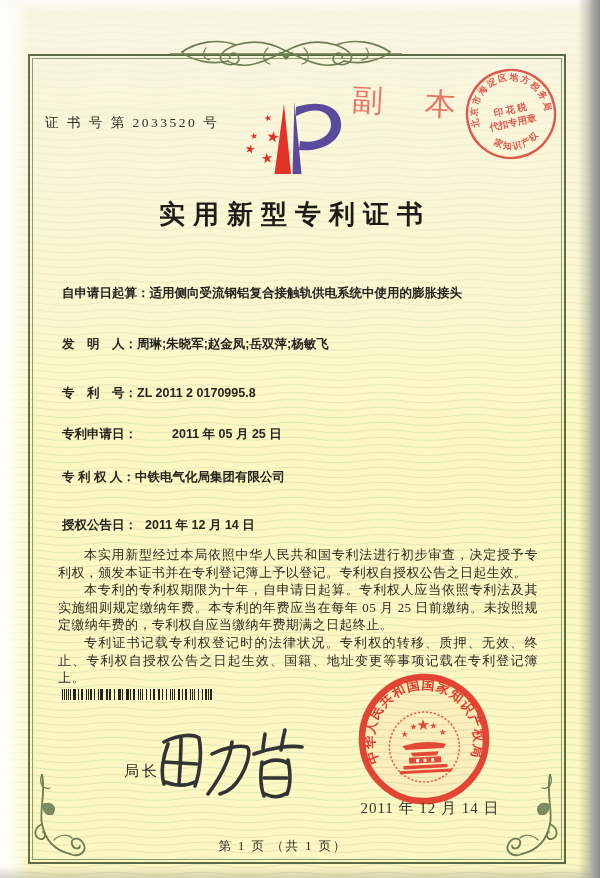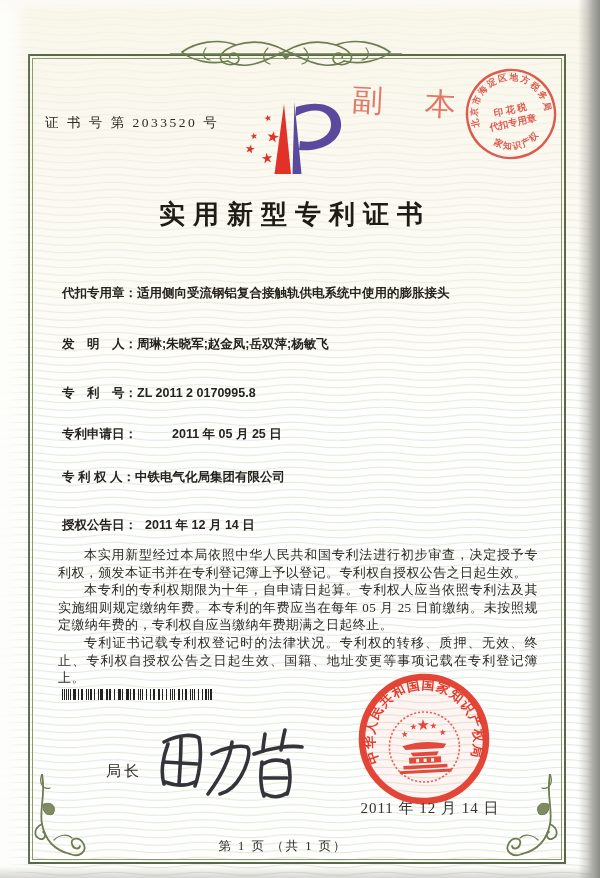--- a/index.html
+++ b/index.html
@@ -3,21 +3,21 @@
 <meta charset="utf-8">
 <style>
   html,body{margin:0;padding:0;}
   body{
     width:600px;height:878px;position:relative;overflow:hidden;
     background:#e7e6e2;
     font-family:"Liberation Serif","DejaVu Serif",serif;
   }
   .paper{
     position:absolute;left:0;top:0;width:592px;height:878px;
-    background:#ffffff;
+    background:#fef9c3;
   }
   .edge-right{
     position:absolute;left:578px;top:0;width:22px;height:878px;
     background:linear-gradient(90deg,rgba(150,148,140,0) 0%,rgba(140,138,130,.35) 40%,#a9a8a2 70%,#8b8b86 100%);
   }
   .edge-left{
     position:absolute;left:0;top:0;width:30px;height:878px;
     background:linear-gradient(90deg,#fdfdfa 0%,rgba(253,253,250,.85) 40%,rgba(253,253,250,0) 100%);
   }
   .edge-top{
@@ -79,21 +79,21 @@
   }
   .paragraphs p{margin:0;text-indent:2em;}
   .barcode{
     position:absolute;left:62px;top:689px;width:152px;height:11px;
     background-image:
       repeating-linear-gradient(90deg,#23231f 0 1.5px,transparent 1.5px 4px),
       repeating-linear-gradient(90deg,#23231f 0 1px,transparent 1px 6.5px),
       repeating-linear-gradient(90deg,transparent 0 2.5px,#23231f 2.5px 3.5px,transparent 3.5px 9px);
   }
   .signer-title{
-    position:absolute;left:106px;top:762px;
+    position:absolute;left:124px;top:762px;
     font-size:15px;letter-spacing:3px;color:#2c2822;
     font-family:"Liberation Sans","DejaVu Sans",sans-serif;
   }
   .signature{position:absolute;left:152px;top:726px;}
   .seal{position:absolute;left:349px;top:664px;}
   .seal-date{
     position:absolute;left:360px;top:799px;width:140px;text-align:center;
     font-size:15px;color:#35322c;letter-spacing:1px;white-space:pre;
   }
   .footer-page{
@@ -192,21 +192,21 @@
         <textPath href="#taxBot" startOffset="50%" text-anchor="middle">国家知识产权局</textPath>
       </text>
       <text x="0" y="-1" text-anchor="middle" font-size="9.5" font-weight="bold" fill="#d9453a">印 花 税</text>
       <text x="0" y="12" text-anchor="middle" font-size="9.5" font-weight="bold" fill="#d9453a">代扣专用章</text>
     </g>
   </svg>
 
   <div class="cert-title">实用新型专利证书</div>
 
   <div class="field-row row-name">
-    <span class="lbl">代扣专用章：</span>
+    <span class="lbl">自申请日起算：</span>
     <span class="val">适用侧向受流钢铝复合接触轨供电系统中使用的膨胀接头</span>
   </div>
   <div class="field-row row-inventor">
     <span class="lbl">发　明　人：</span>
     <span class="val">周琳;朱晓军;赵金凤;岳双萍;杨敏飞</span>
   </div>
   <div class="field-row row-patno">
     <span class="lbl">专　利　号：</span>
     <span class="val">ZL 2011 2 0170995.8</span>
   </div>

